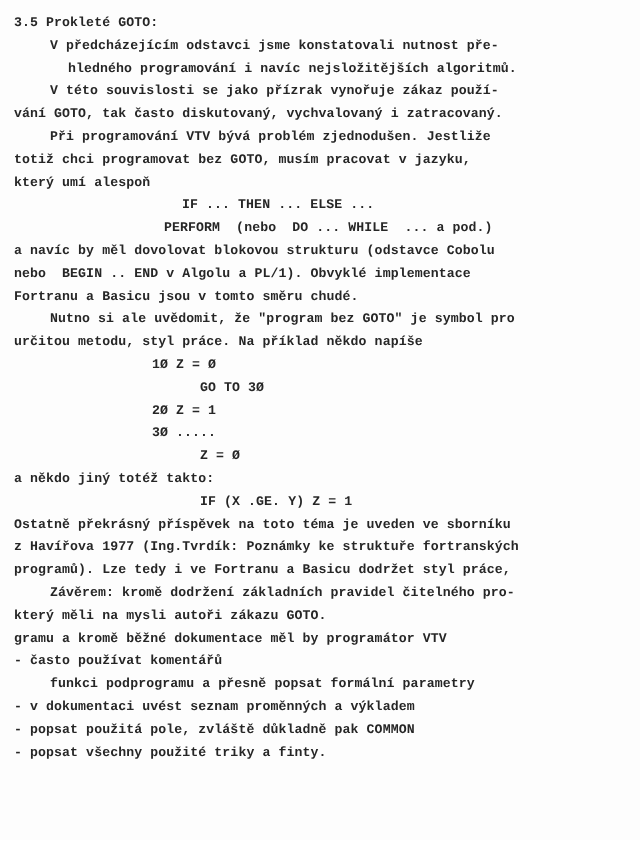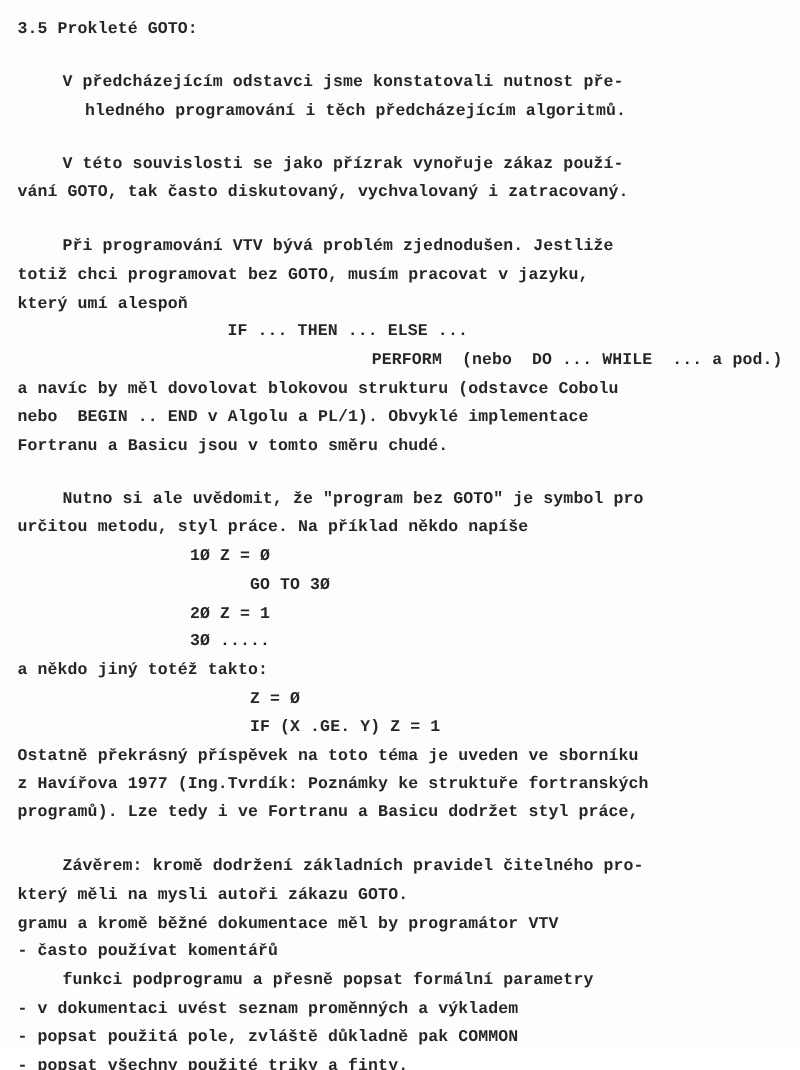--- a/index.html
+++ b/index.html
@@ -33,58 +33,58 @@
     color: #262626;
     font-weight: 700;
     text-rendering: geometricPrecision;
   }
   .ln {
     white-space: pre;
     display: block;
     height: 22.8px;
     filter: blur(0.18px);
   }
-  .ln.ind1 { padding-left: 36px; margin-top: 20px; }
+  .ln.ind1 { padding-left: 36px; }
   .ln.ind2 { padding-left: 54px; }
   .ln.codeA { padding-left: 168px; }
-  .ln.codeB { padding-left: 150px; text-align: right; }
+  .ln.codeB { padding-left: 150px; }
   .ln.codeC { padding-left: 186px; }
   .ln.codeD { padding-left: 138px; }
   .ln.bullet { padding-left: 0px; }
   .ln.bulletcont { padding-left: 36px; }
   .heading {
     font-weight: 700;
   }
 </style>
 </head>
 <body>
 
 <div class="page">
   <div class="doc" id="doc-body">
       <span class="ln heading">3.5 Prokleté GOTO:</span>
       <span class="ln ind1">V předcházejícím odstavci jsme konstatovali nutnost pře-</span>
-      <span class="ln ind2">hledného programování i těch předcházejícím algoritmů.</span>
+      <span class="ln ind2">hledného programování i navíc nejsložitějších algoritmů.</span>
       <span class="ln ind1">V této souvislosti se jako přízrak vynořuje zákaz použí-</span>
       <span class="ln ">vání GOTO, tak často diskutovaný, vychvalovaný i zatracovaný.</span>
       <span class="ln ind1">Při programování VTV bývá problém zjednodušen. Jestliže</span>
       <span class="ln ">totiž chci programovat bez GOTO, musím pracovat v jazyku,</span>
       <span class="ln ">který umí alespoň</span>
       <span class="ln codeA">IF ... THEN ... ELSE ...</span>
       <span class="ln codeB">PERFORM  (nebo  DO ... WHILE  ... a pod.)</span>
       <span class="ln ">a navíc by měl dovolovat blokovou strukturu (odstavce Cobolu</span>
       <span class="ln ">nebo  BEGIN .. END v Algolu a PL/1). Obvyklé implementace</span>
       <span class="ln ">Fortranu a Basicu jsou v tomto směru chudé.</span>
       <span class="ln ind1">Nutno si ale uvědomit, že "program bez GOTO" je symbol pro</span>
       <span class="ln ">určitou metodu, styl práce. Na příklad někdo napíše</span>
       <span class="ln codeD">1Ø Z = Ø</span>
       <span class="ln codeC">GO TO 3Ø</span>
       <span class="ln codeD">2Ø Z = 1</span>
       <span class="ln codeD">3Ø .....</span>
+      <span class="ln codeC">Z = Ø</span>
       <span class="ln ">a někdo jiný totéž takto:</span>
-      <span class="ln codeC">Z = Ø</span>
       <span class="ln codeC">IF (X .GE. Y) Z = 1</span>
       <span class="ln ">Ostatně překrásný příspěvek na toto téma je uveden ve sborníku</span>
       <span class="ln ">z Havířova 1977 (Ing.Tvrdík: Poznámky ke struktuře fortranských</span>
       <span class="ln ">programů). Lze tedy i ve Fortranu a Basicu dodržet styl práce,</span>
       <span class="ln ind1">Závěrem: kromě dodržení základních pravidel čitelného pro-</span>
       <span class="ln ">který měli na mysli autoři zákazu GOTO.</span>
       <span class="ln ">gramu a kromě běžné dokumentace měl by programátor VTV</span>
       <span class="ln bullet">- často používat komentářů</span>
       <span class="ln bulletcont">funkci podprogramu a přesně popsat formální parametry</span>
       <span class="ln bullet">- v dokumentaci uvést seznam proměnných a výkladem</span>

